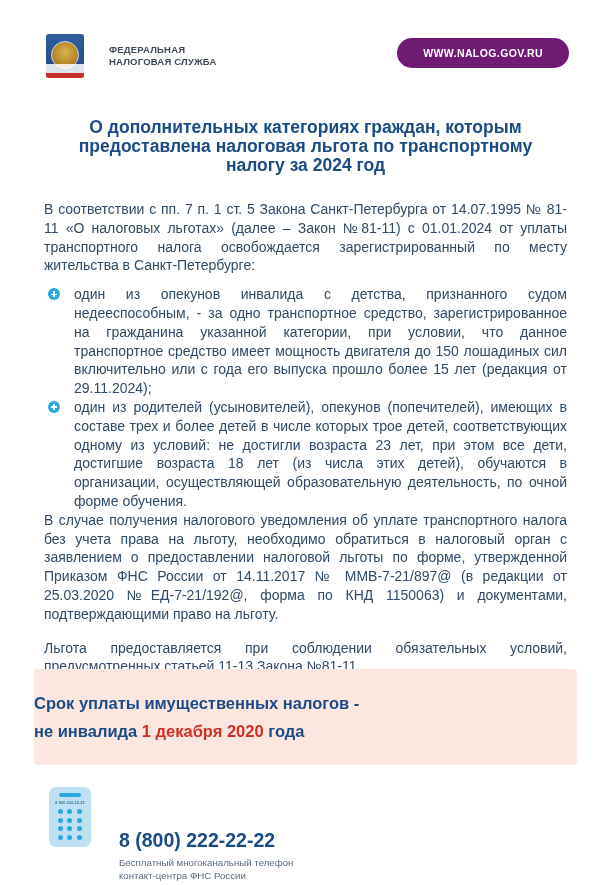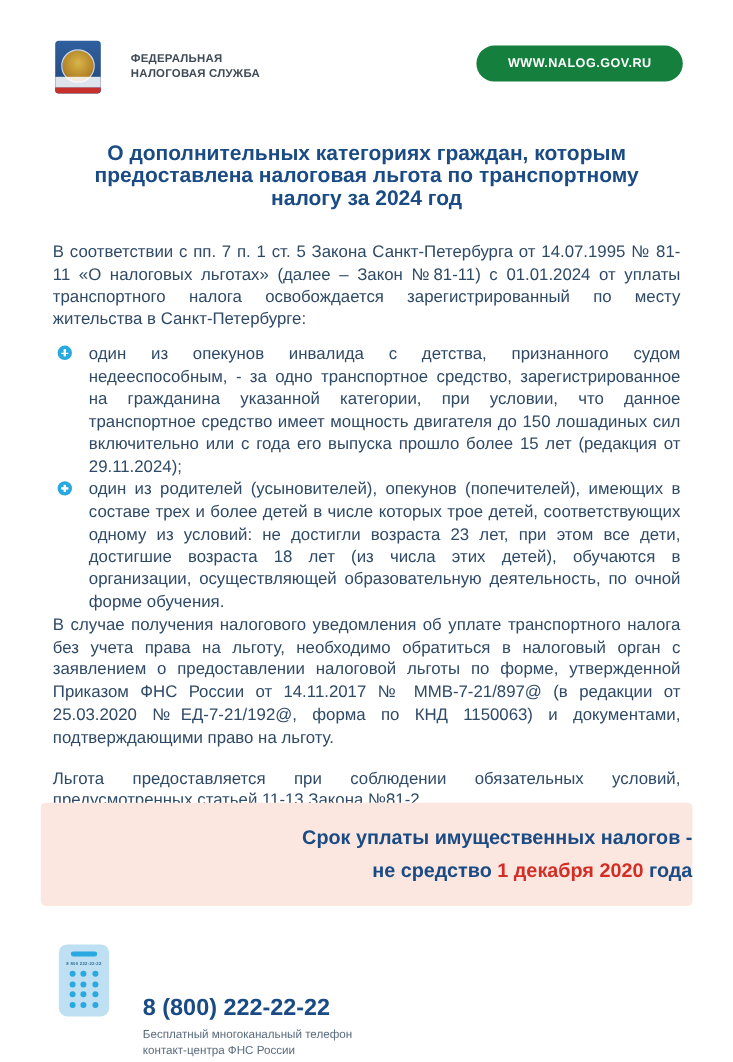--- a/index.html
+++ b/index.html
@@ -88,21 +88,21 @@
     line-height: 12.5px;
     color: #3f4a57;
     letter-spacing: .2px;
     text-transform: uppercase;
     white-space: pre-line;
   }
   .site-pill {
     position: absolute;
     right: 30px;
     top: 4px;
-    background: #15803d;
+    background: #701a75;
     color: #ffffff;
     font-size: 10.5px;
     font-weight: bold;
     letter-spacing: .4px;
     padding: 9px 26px;
     border-radius: 16px;
     white-space: nowrap;
   }
 
   
@@ -177,26 +177,26 @@
     width: 1.6px;
     height: 6px;
   }
 
   
   .deadline-box {
     position: absolute;
     left: 22px;
     top: 657px;
     width: 543px;
-    height: 86px;
+    height: 96px;
     background: #fbe7df;
     border-radius: 4px;
     display: flex;
     flex-direction: column;
-    align-items: flex-end;
+    align-items: flex-start;
     justify-content: center;
     gap: 6px;
   }
   .deadline-line {
     font-size: 16.5px;
     font-weight: bold;
     color: #1a4b85;
     text-align: center;
     line-height: 22px;
   }
@@ -302,27 +302,27 @@
           <span class="bullet-icon"></span>
           <span>один из опекунов инвалида с детства, признанного судом недееспособным, - за одно транспортное средство, зарегистрированное на гражданина указанной категории, при условии, что данное транспортное средство имеет мощность двигателя до 150 лошадиных сил включительно или с года его выпуска прошло более 15 лет (редакция от 29.11.2024);</span>
         </li>
         <li>
           <span class="bullet-icon"></span>
           <span>один из родителей (усыновителей), опекунов (попечителей), имеющих в составе трех и более детей в числе которых трое детей, соответствующих одному из условий: не достигли возраста 23 лет, при этом все дети, достигшие возраста 18 лет (из числа этих детей), обучаются в организации, осуществляющей образовательную деятельность, по очной форме обучения.</span>
         </li>
       </ul>
 
       <p class="para">В случае получения налогового уведомления об уплате транспортного налога без учета права на льготу, необходимо обратиться в налоговый орган с заявлением о предоставлении налоговой льготы по форме, утвержденной Приказом ФНС России от 14.11.2017 № ММВ-7-21/897@ (в редакции от 25.03.2020 №ЕД-7-21/192@, форма по КНД 1150063) и документами, подтверждающими право на льготу.</p>
-      <p class="para">Льгота предоставляется при соблюдении обязательных условий, предусмотренных статьей 11-13 Закона №81-2.</p>
+      <p class="para">Льгота предоставляется при соблюдении обязательных условий, предусмотренных статьей 11-13 Закона №81-11.</p>
     </div>
 
     <div class="deadline-box">
       <div class="deadline-line">Срок уплаты имущественных налогов -</div>
       <div class="deadline-line">
-        <span>не средство </span><span class="deadline-date">1 декабря 2020</span><span> года</span>
+        <span>не инвалида </span><span class="deadline-date">1 декабря 2020</span><span> года</span>
       </div>
     </div>
 
     <div class="footer">
       <div class="phone-badge">
         <div class="screen"></div>
         <div class="mini-num">8 800 222-22-22</div>
         <div class="keys">
           <span></span>
             <span></span>

